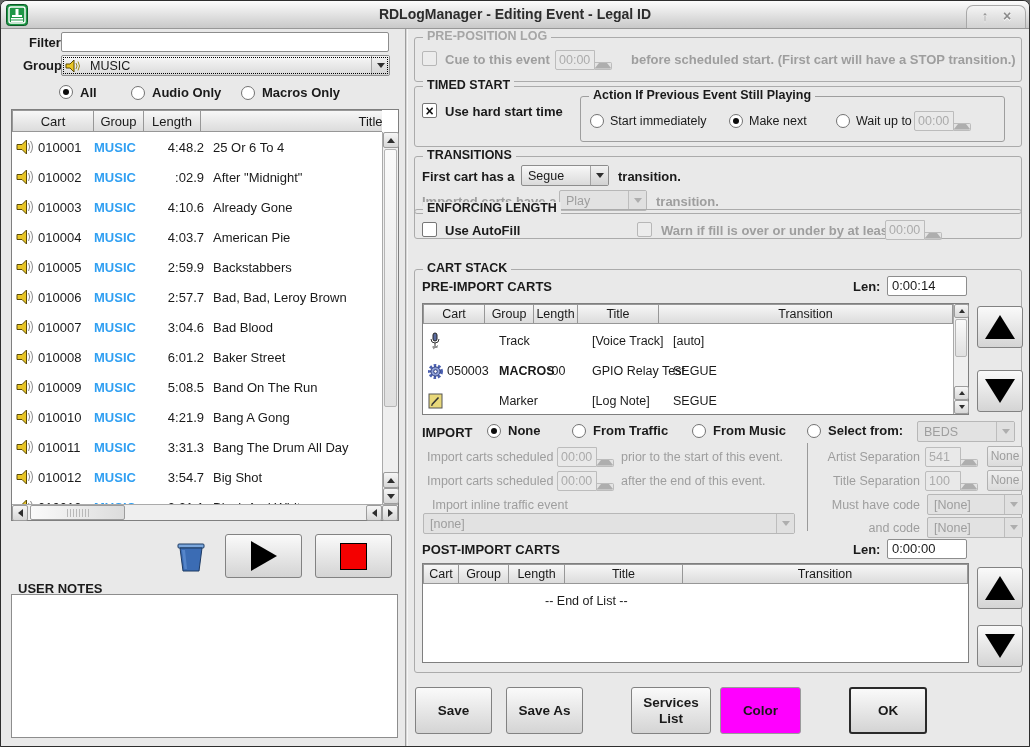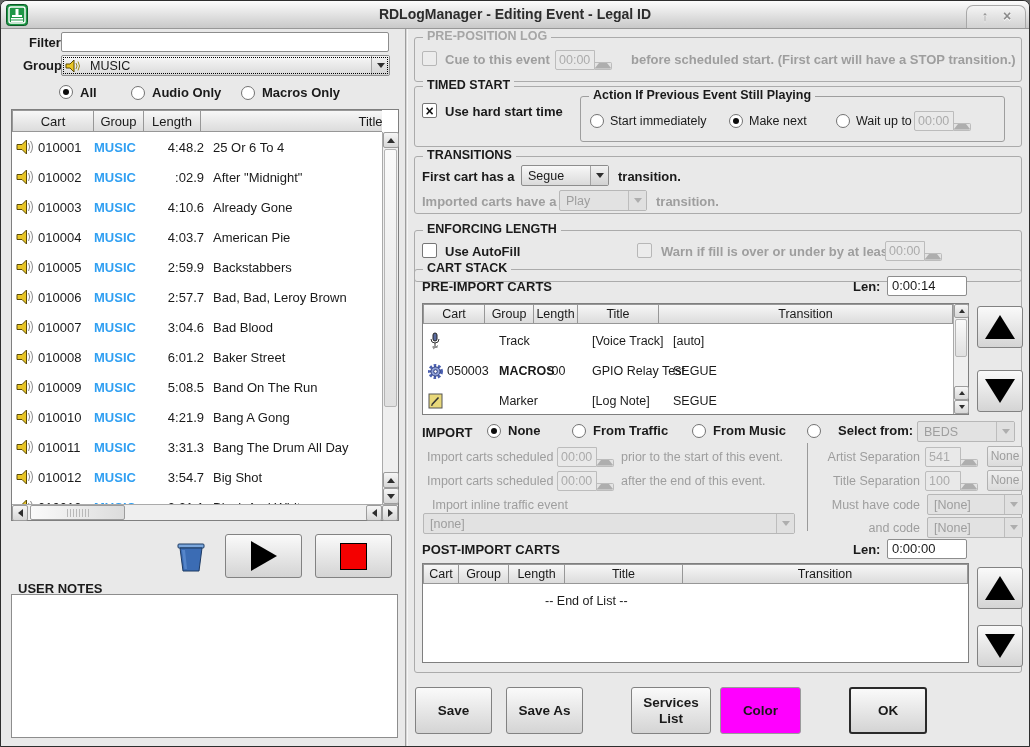--- a/index.html
+++ b/index.html
@@ -445,21 +445,21 @@
         <span class="abs b dis" style="left:7px;top:37px">Imported carts have a</span>
         <span class="combo dsc abs" style="left:144px;top:33px;width:88px">
           <span class="ctext">Play</span>
           <span class="cbtn">
               <span class="tri-d"></span>
             </span>
         </span>
         <span class="abs b dis" style="left:241px;top:37px">transition.</span>
       </div>
 
-      <div class="groupbox" style="left:6px;top:201px;width:608px;height:52px">
+      <div class="groupbox" style="left:6px;top:180px;width:608px;height:30px">
         <span class="legend">ENFORCING LENGTH</span>
         <span class="check abs" style="left:7px;top:12px"></span>
         <span class="abs b" style="left:30px;top:13px">Use AutoFill</span>
         <span class="check off2 abs" style="left:222px;top:12px"></span>
         <span class="abs b dis" style="left:246px;top:13px">Warn if fill is over or under by at least</span>
         <span class="spin ds abs" style="left:470px;top:9px">
           <span class="val">00:00</span>
           <span class="arr">
               <span>
                 <span class="tri-u"></span>
@@ -557,21 +557,21 @@
           <span class="b">None</span>
         </span>
         <span class="abs" style="left:157px;top:153px;display:flex;align-items:center;gap:7px">
           <span class="radio"></span>
           <span class="b">From Traffic</span>
         </span>
         <span class="abs" style="left:277px;top:153px;display:flex;align-items:center;gap:7px">
           <span class="radio"></span>
           <span class="b">From Music</span>
         </span>
-        <span class="abs" style="left:392px;top:153px;display:flex;align-items:center;gap:17px">
+        <span class="abs" style="left:392px;top:153px;display:flex;align-items:center;gap:7px">
           <span class="radio"></span>
           <span class="b">Select from:</span>
         </span>
         <span class="combo dsc abs" style="left:502px;top:151px;width:98px">
           <span class="ctext">BEDS</span>
           <span class="cbtn">
               <span class="tri-d"></span>
             </span>
         </span>
 

